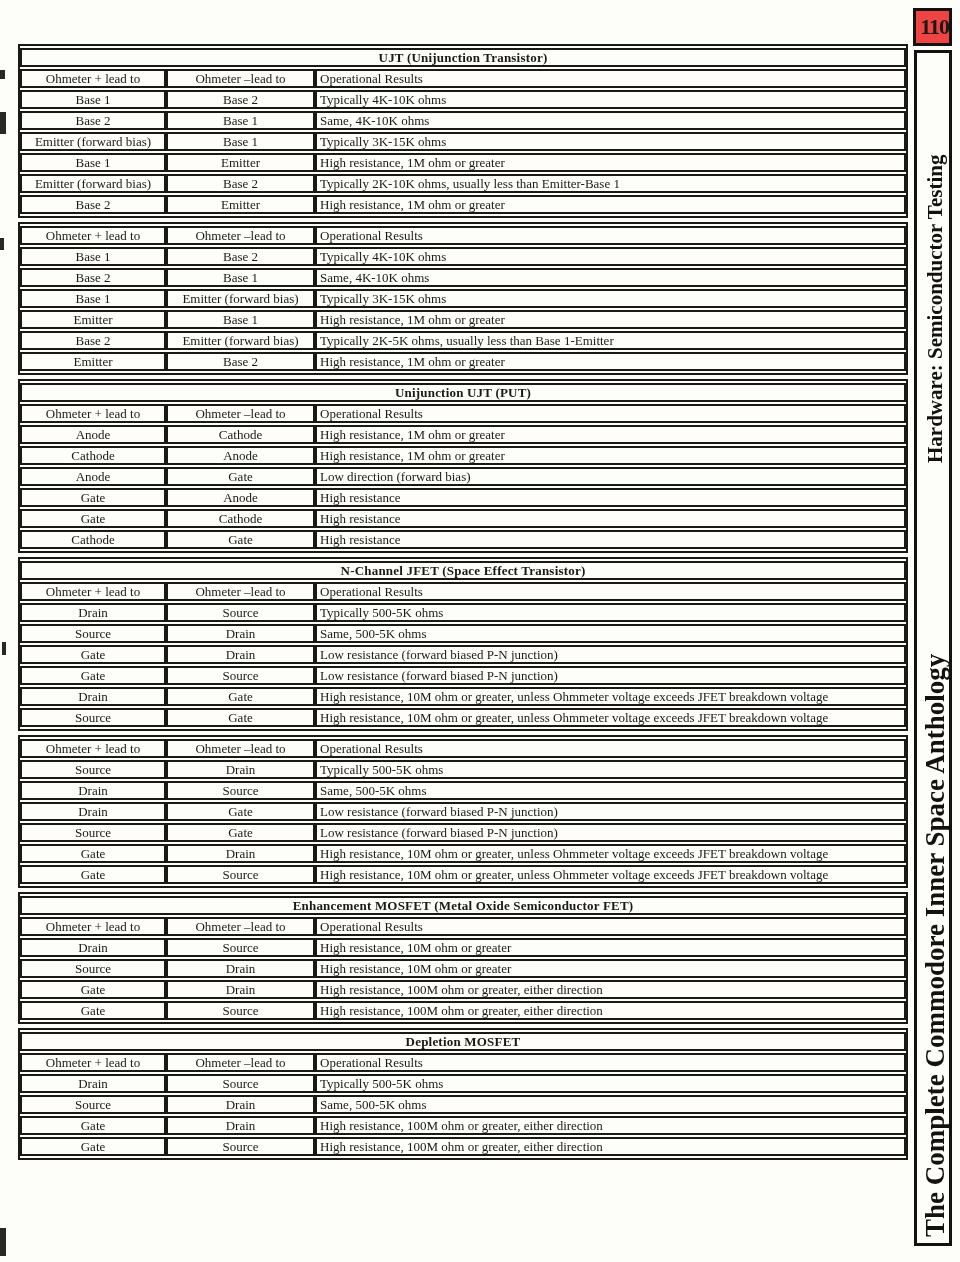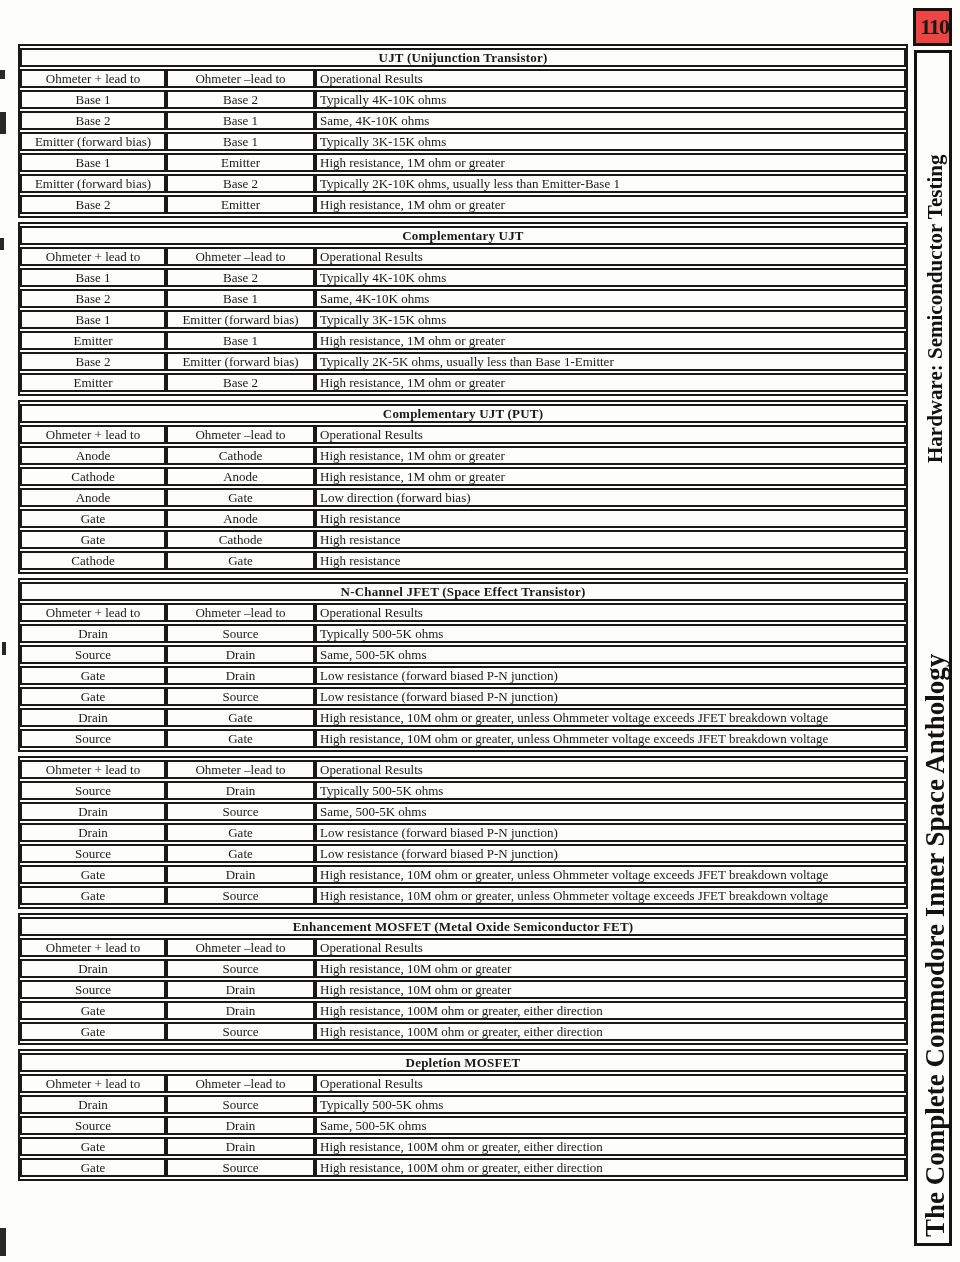--- a/index.html
+++ b/index.html
@@ -129,23 +129,20 @@
         </tbody>
       </table>
       <table class="sec">
         <colgroup>
           <col style="width: 146px;">
           <col style="width: 149px;">
           <col>
         </colgroup>
         <tbody>
           <tr>
-            <td colspan="3" class="title">Complementary UJT</td>
-          </tr>
-          <tr>
             <td class="c1">Ohmeter + lead to</td>
             <td class="c2">Ohmeter –lead to</td>
             <td class="c3">Operational Results</td>
           </tr>
           <tr>
             <td class="c1">Base 1</td>
             <td class="c2">Base 2</td>
             <td class="c3">Typically 4K-10K ohms</td>
           </tr>
           <tr>
@@ -176,21 +173,21 @@
         </tbody>
       </table>
       <table class="sec">
         <colgroup>
           <col style="width: 146px;">
           <col style="width: 149px;">
           <col>
         </colgroup>
         <tbody>
           <tr>
-            <td colspan="3" class="title">Complementary UJT (PUT)</td>
+            <td colspan="3" class="title">Unijunction UJT (PUT)</td>
           </tr>
           <tr>
             <td class="c1">Ohmeter + lead to</td>
             <td class="c2">Ohmeter –lead to</td>
             <td class="c3">Operational Results</td>
           </tr>
           <tr>
             <td class="c1">Anode</td>
             <td class="c2">Cathode</td>
             <td class="c3">High resistance, 1M ohm or greater</td>

